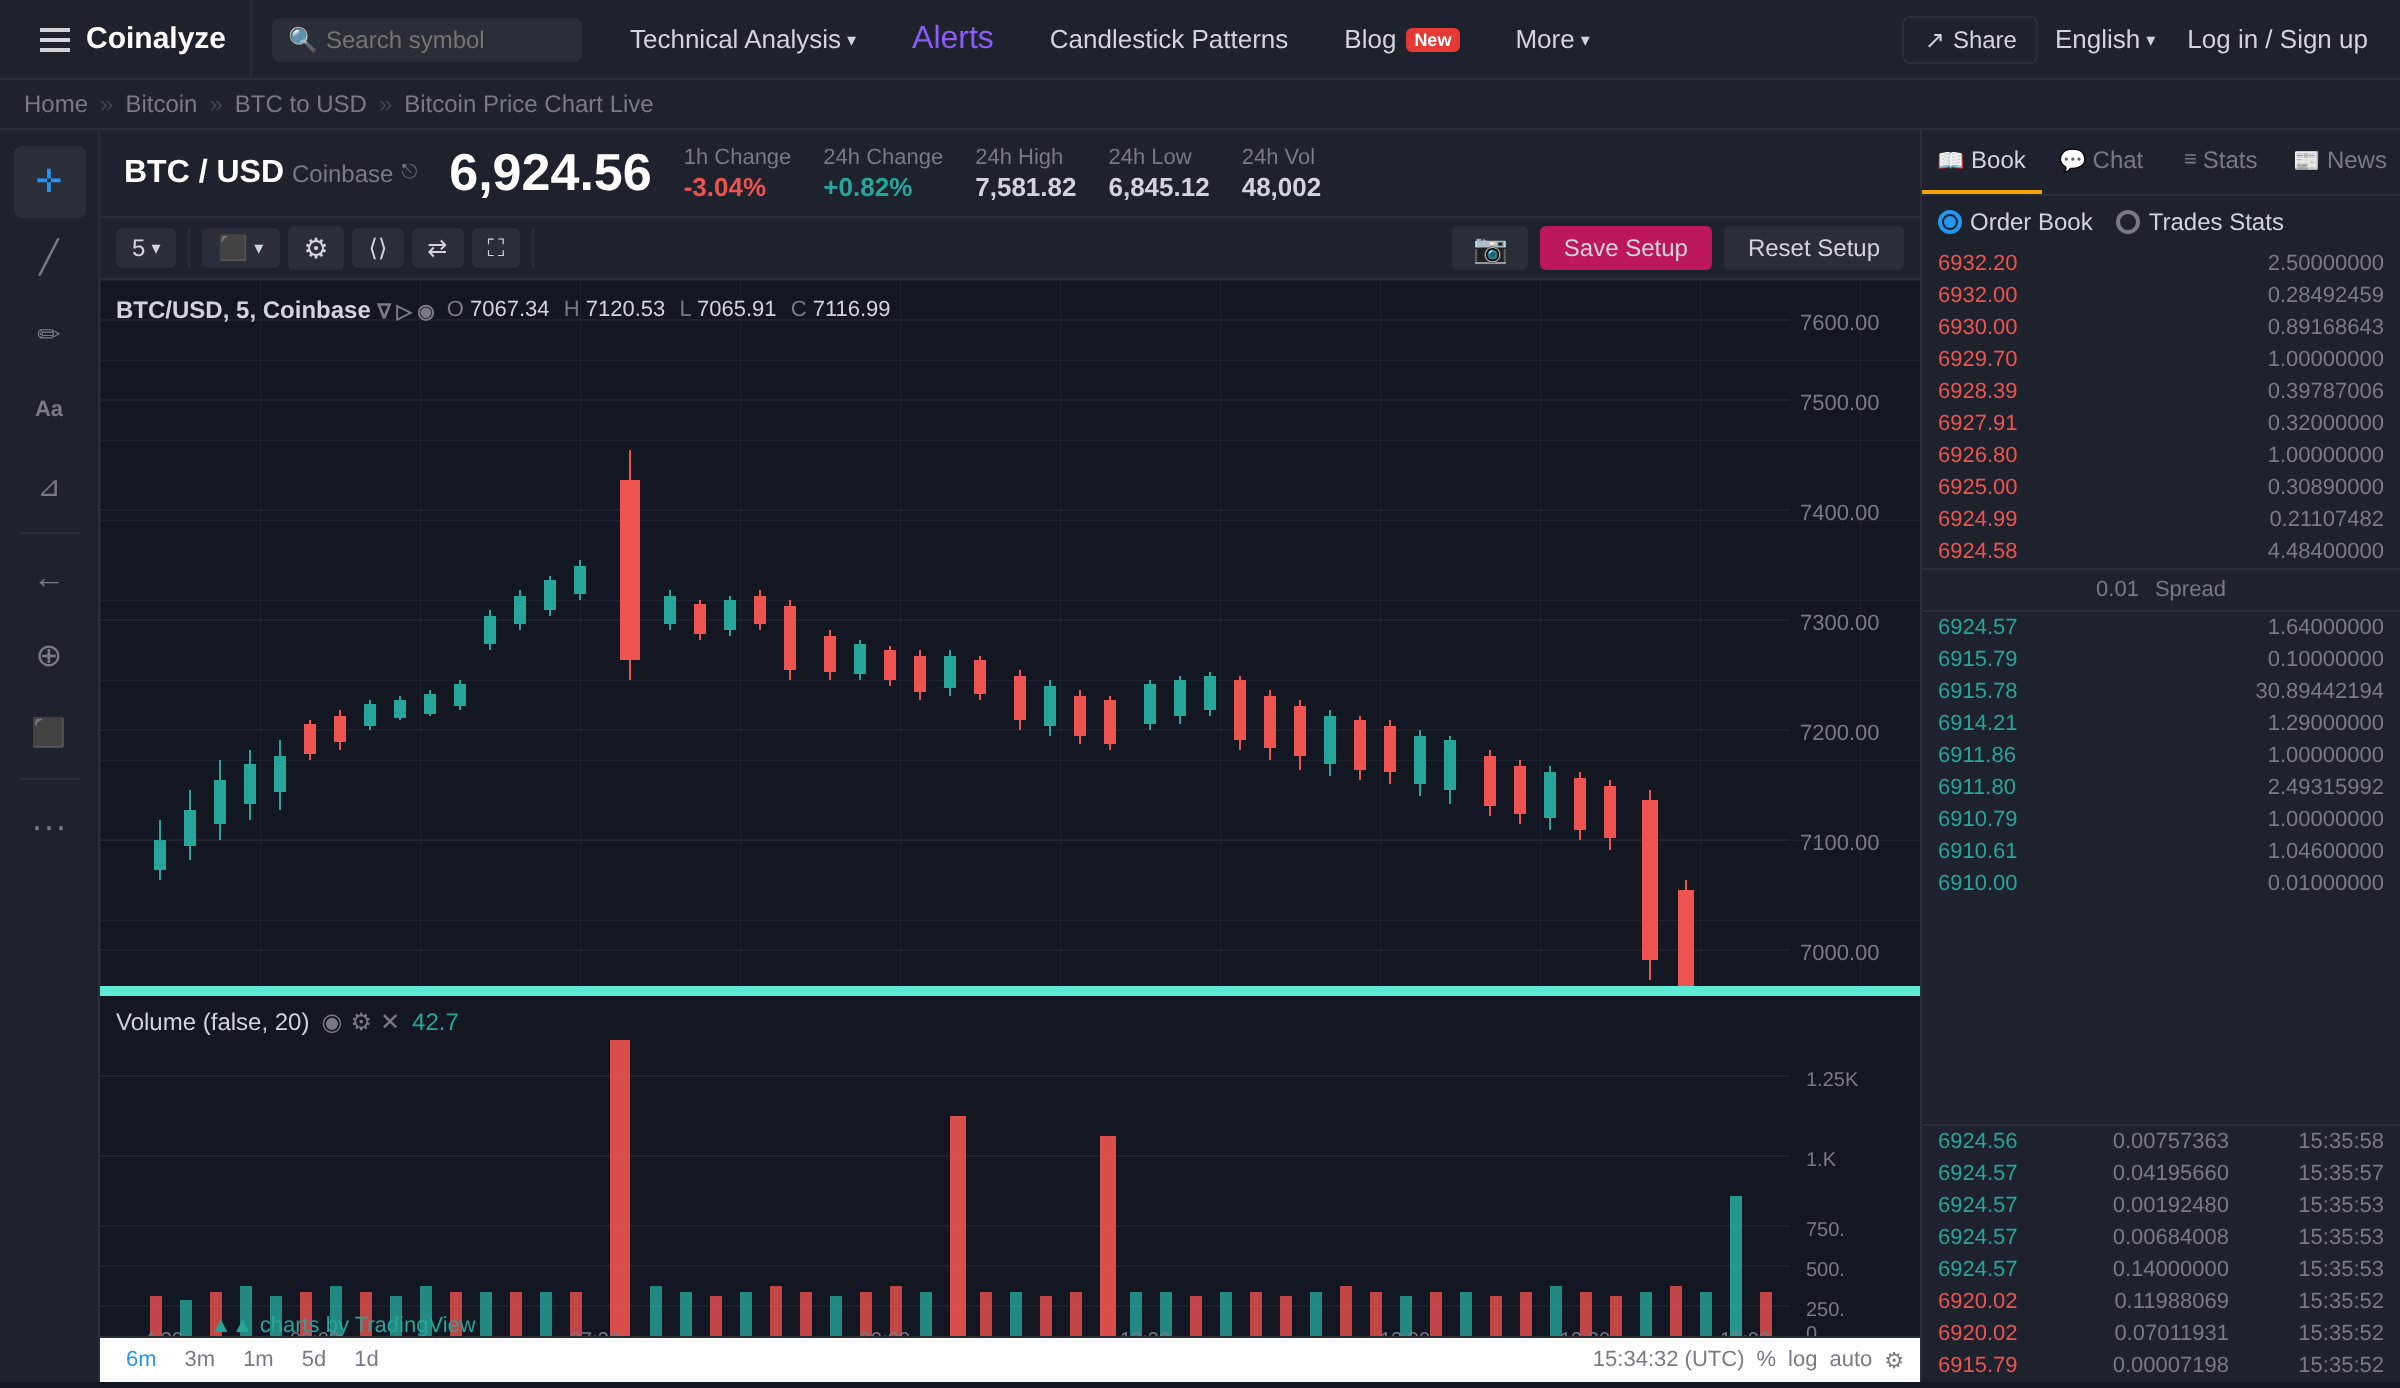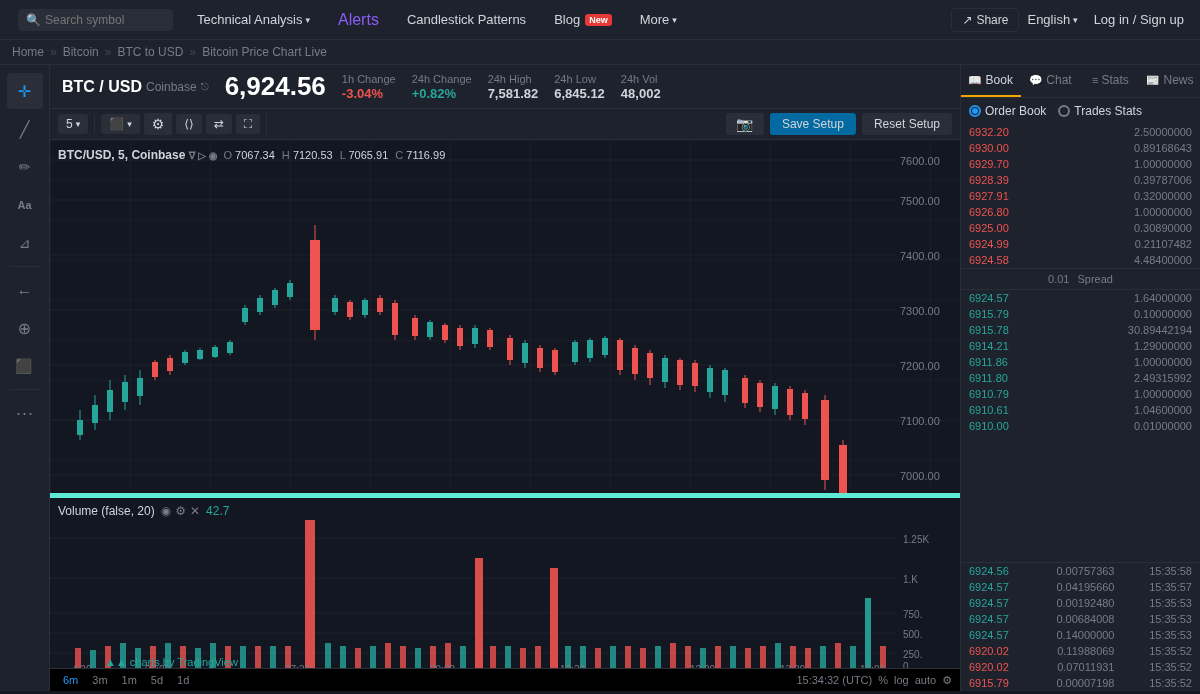--- a/index.html
+++ b/index.html
@@ -3,20 +3,28 @@
   <meta charset="utf-8">
   <style>
     * { margin: 0; padding: 0; box-sizing: border-box; }
     body { background: #131722; color: #d1d4dc; font-family: -apple-system, BlinkMacSystemFont, 'Segoe UI', sans-serif; font-size: 12px; width: 1200px; height: 694px; overflow: hidden; }
   </style>
 </head>
 <body>
 
 <nav>
   <div style="display:flex;align-items:center;background:#1e222d;height:40px;border-bottom:1px solid #2a2e39;padding:0 8px;">
+    <div style="display:flex;align-items:center;gap:8px;padding:0 12px;border-right:1px solid #2a2e39;height:40px;cursor:pointer;">
+      <div style="display:flex;flex-direction:column;gap:3px;">
+        <span style="display:block;width:15px;height:2px;background:#d1d4dc;"></span>
+        <span style="display:block;width:15px;height:2px;background:#d1d4dc;"></span>
+        <span style="display:block;width:15px;height:2px;background:#d1d4dc;"></span>
+      </div>
+      <span style="color:#fff;font-size:15px;font-weight:700;">Coinalyze</span>
+    </div>
     <div style="display:flex;align-items:center;background:#2a2e39;border-radius:4px;padding:4px 8px;margin:0 10px;gap:4px;">
       <span style="color:#787b86;font-size:12px;">🔍</span>
       <input style="background: transparent; border: none; outline: none; color: rgb(209, 212, 220); font-size: 12px; width: 120px;" placeholder="Search symbol">
     </div>
     <div style="display:flex;align-items:center;flex:1;">
       <div style="color:#d1d4dc;padding:0 14px;height:40px;display:flex;align-items:center;gap:3px;cursor:pointer;font-size:13px;">
         <span>Technical Analysis</span>
         <span style="font-size:9px;">▾</span>
       </div>
       <div style="color:#8b5cf6;padding:0 14px;height:40px;display:flex;align-items:center;cursor:pointer;font-size:16px;">
@@ -117,21 +125,21 @@
         <span>⬛</span>
         <span style="font-size:9px;">▾</span>
       </button>
       <button style="background:#2a2e39;border:none;color:#d1d4dc;padding:3px 8px;border-radius:3px;cursor:pointer;font-size:14px;">⚙</button>
       <button style="background:#2a2e39;border:none;color:#d1d4dc;padding:3px 8px;border-radius:3px;cursor:pointer;font-size:12px;">⟨⟩</button>
       <button style="background:#2a2e39;border:none;color:#d1d4dc;padding:3px 8px;border-radius:3px;cursor:pointer;font-size:12px;">⇄</button>
       <button style="background:#2a2e39;border:none;color:#d1d4dc;padding:3px 8px;border-radius:3px;cursor:pointer;font-size:12px;">⛶</button>
       <div style="width:1px;height:20px;background:#2a2e39;margin:0 2px;"></div>
       <div style="margin-left:auto;display:flex;gap:6px;">
         <button style="background:#2a2e39;border:none;color:#d1d4dc;padding:3px 10px;border-radius:3px;cursor:pointer;font-size:14px;">📷</button>
-        <button style="background:#0369a1;border:none;color:#d1d4dc;padding:3px 12px;border-radius:3px;cursor:pointer;font-size:12px;">
+        <button style="background:#be185d;border:none;color:#d1d4dc;padding:3px 12px;border-radius:3px;cursor:pointer;font-size:12px;">
           <span>Save Setup</span>
         </button>
         <button style="background:#2a2e39;border:none;color:#d1d4dc;padding:3px 12px;border-radius:3px;cursor:pointer;font-size:12px;">
           <span>Reset Setup</span>
         </button>
       </div>
     </div>
 
     <div style="flex:1;display:flex;flex-direction:column;position:relative;">
 
@@ -396,21 +404,21 @@
           <text x="95" y="175" fill="#787b86" font-size="10">06:00</text>
           <text x="235" y="175" fill="#787b86" font-size="10">07:30</text>
           <text x="380" y="175" fill="#787b86" font-size="10">09:00</text>
           <text x="510" y="175" fill="#787b86" font-size="10">10:30</text>
           <text x="640" y="175" fill="#787b86" font-size="10">12:00</text>
           <text x="730" y="175" fill="#787b86" font-size="10">13:30</text>
           <text x="810" y="175" fill="#787b86" font-size="10">15:00</text>
         </svg>
       </div>
 
-      <div style="display:flex;padding:3px 8px;background:#000000;border-top:1px solid #2a2e39;gap:4px;font-size:11px;color:#787b86;">
+      <div style="display:flex;padding:3px 8px;background:#ffffff;border-top:1px solid #2a2e39;gap:4px;font-size:11px;color:#787b86;">
         <button style="background:transparent;border:none;color:#2196f3;cursor:pointer;padding:2px 5px;border-radius:3px;font-size:11px;">6m</button>
         <button style="background:transparent;border:none;color:#787b86;cursor:pointer;padding:2px 5px;border-radius:3px;font-size:11px;">3m</button>
         <button style="background:transparent;border:none;color:#787b86;cursor:pointer;padding:2px 5px;border-radius:3px;font-size:11px;">1m</button>
         <button style="background:transparent;border:none;color:#787b86;cursor:pointer;padding:2px 5px;border-radius:3px;font-size:11px;">5d</button>
         <button style="background:transparent;border:none;color:#787b86;cursor:pointer;padding:2px 5px;border-radius:3px;font-size:11px;">1d</button>
         <div style="margin-left:auto;display:flex;align-items:center;gap:6px;">
           <span>15:34:32 (UTC)</span>
           <span>%</span>
           <span style="cursor:pointer;">log</span>
           <span style="cursor:pointer;">auto</span>
@@ -455,20 +463,24 @@
     </div>
 
     <div style="overflow-y:auto;flex:1;">
 
       <div id="asks-container">
       <div style="display: flex; justify-content: space-between; padding: 2px 8px; cursor: pointer;">
     <span style="color:#ef5350;font-size:11px;width:60px;">6932.20</span>
     <span style="color:#787b86;font-size:11px;width:80px;text-align:right;">2.50000000</span>
   </div>
           <div style="display: flex; justify-content: space-between; padding: 2px 8px; cursor: pointer;">
+    <span style="color:#ef5350;font-size:11px;width:60px;">6932.00</span>
+    <span style="color:#787b86;font-size:11px;width:80px;text-align:right;">0.28492459</span>
+  </div>
+          <div style="display: flex; justify-content: space-between; padding: 2px 8px; cursor: pointer;">
     <span style="color:#ef5350;font-size:11px;width:60px;">6930.00</span>
     <span style="color:#787b86;font-size:11px;width:80px;text-align:right;">0.89168643</span>
   </div>
           <div style="display: flex; justify-content: space-between; padding: 2px 8px; cursor: pointer;">
     <span style="color:#ef5350;font-size:11px;width:60px;">6929.70</span>
     <span style="color:#787b86;font-size:11px;width:80px;text-align:right;">1.00000000</span>
   </div>
           <div style="display: flex; justify-content: space-between; padding: 2px 8px; cursor: pointer;">
     <span style="color:#ef5350;font-size:11px;width:60px;">6928.39</span>
     <span style="color:#787b86;font-size:11px;width:80px;text-align:right;">0.39787006</span>

